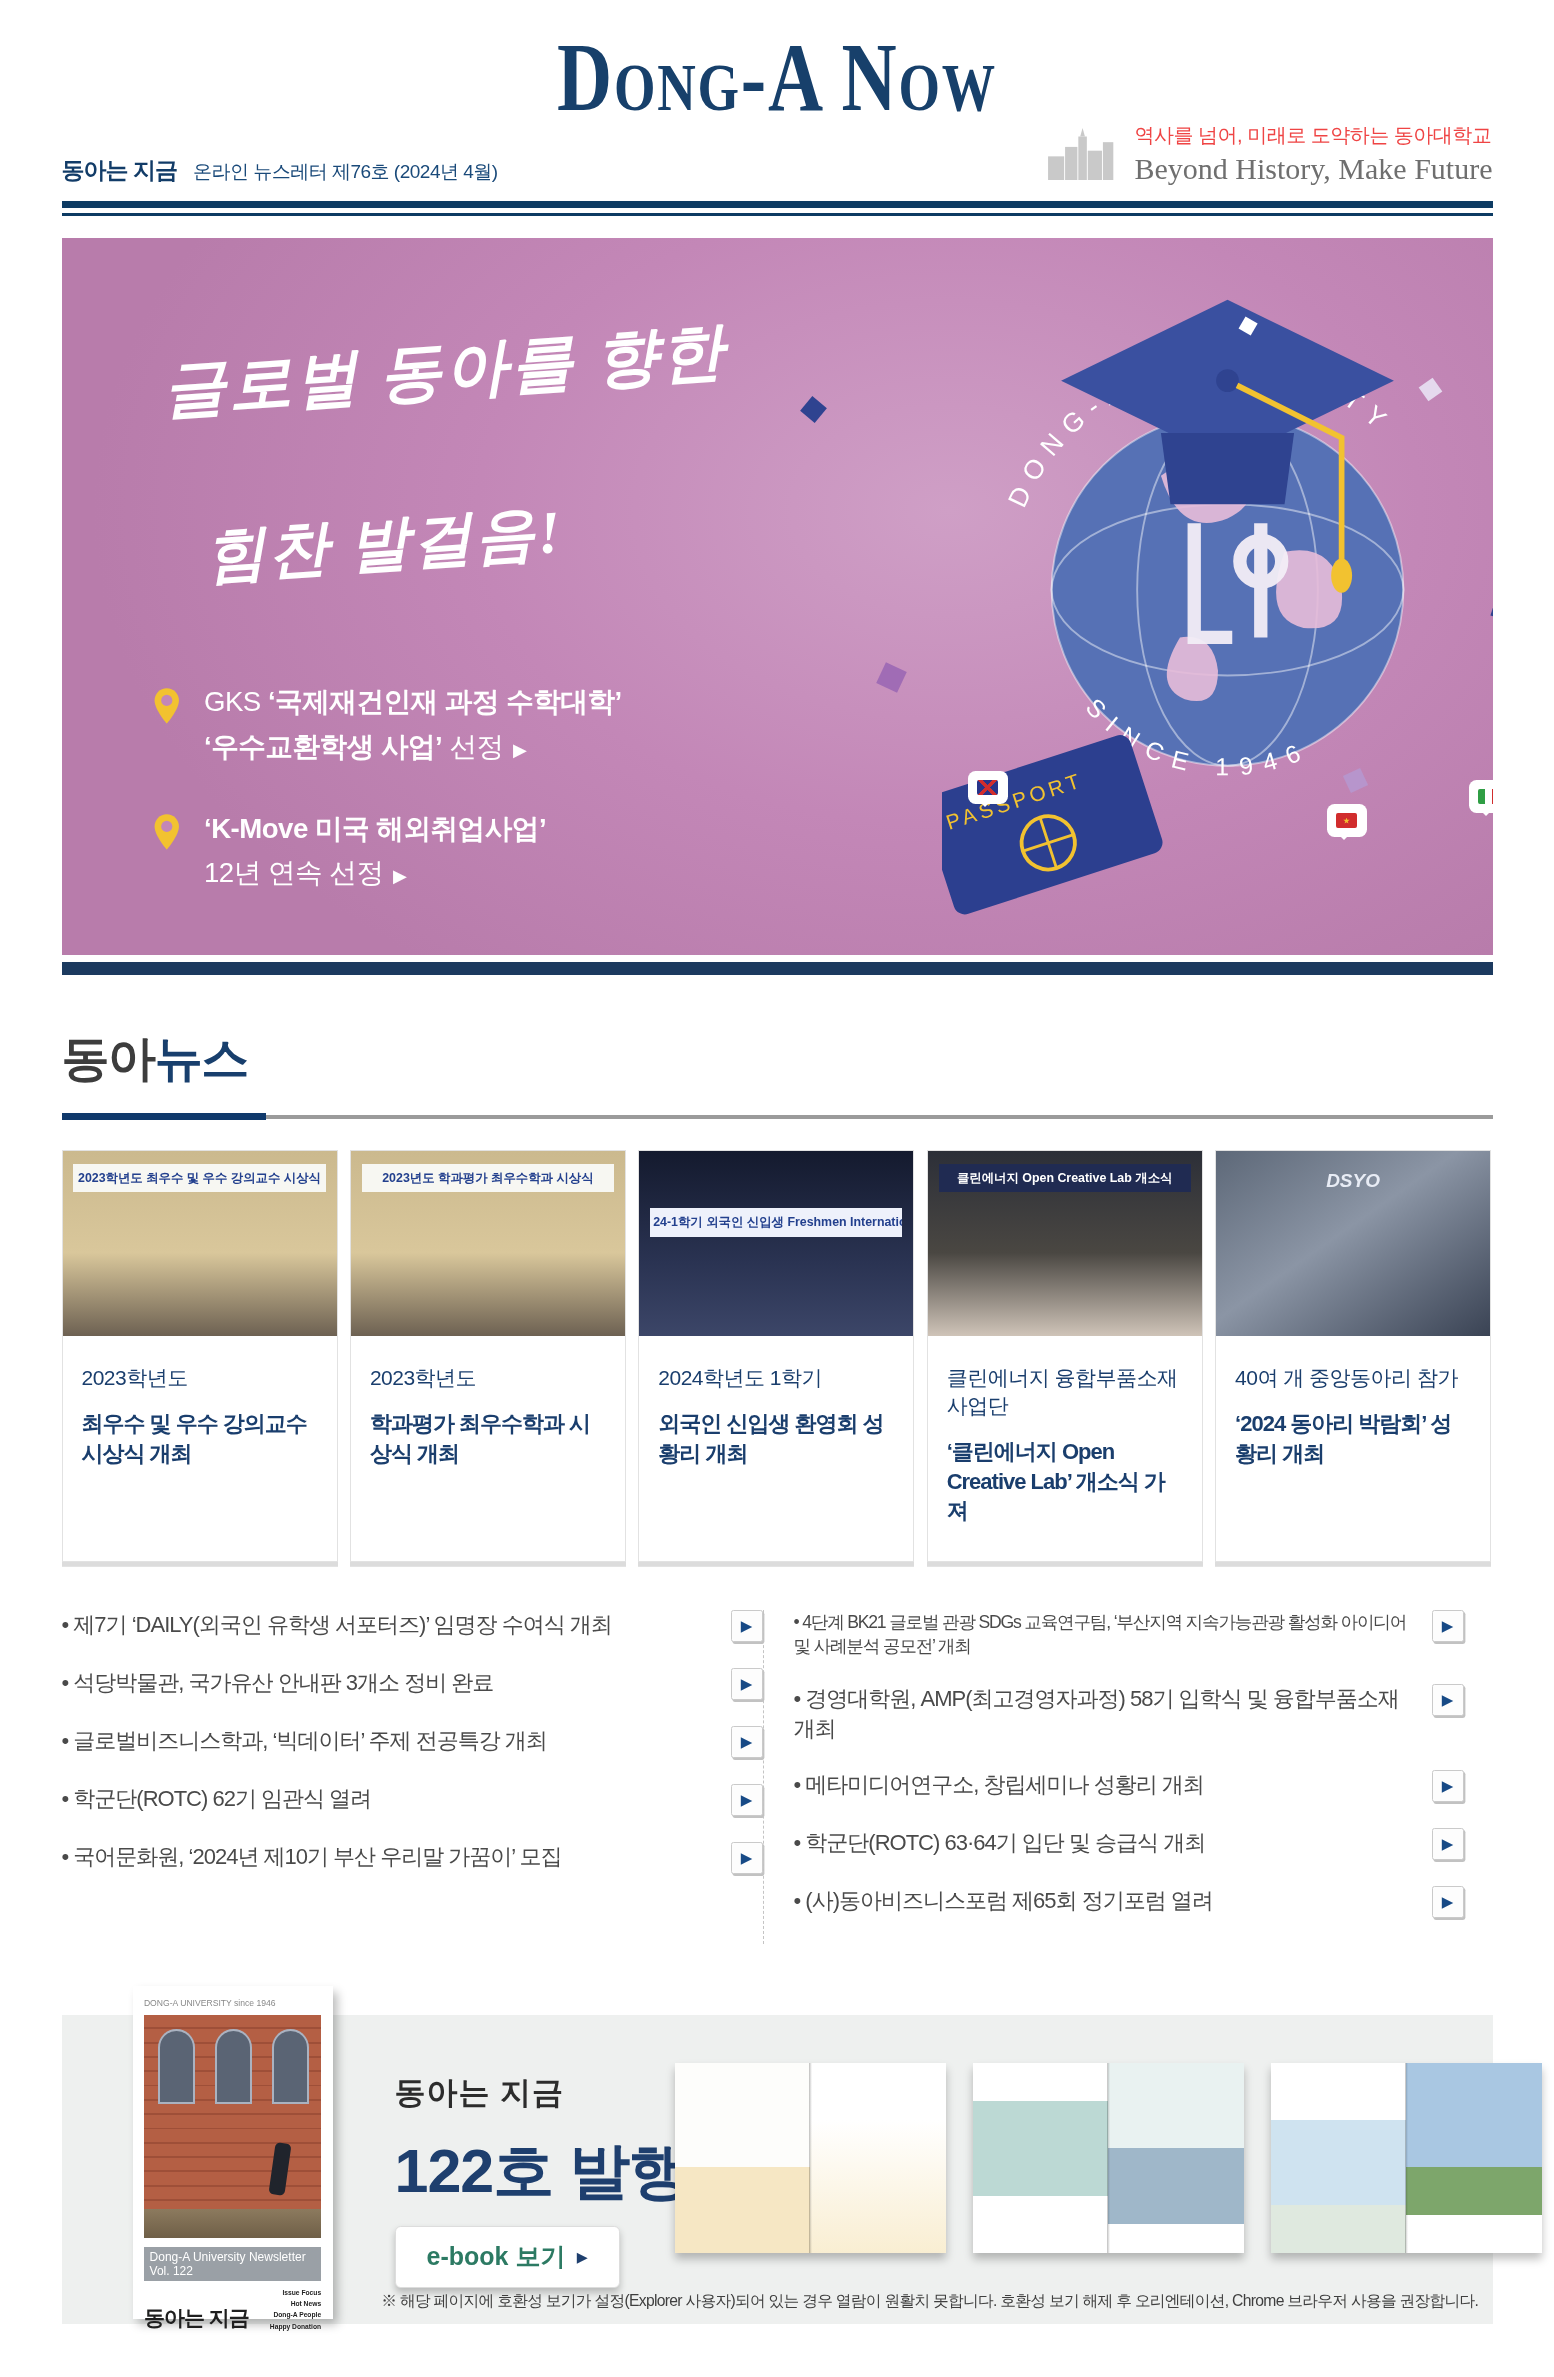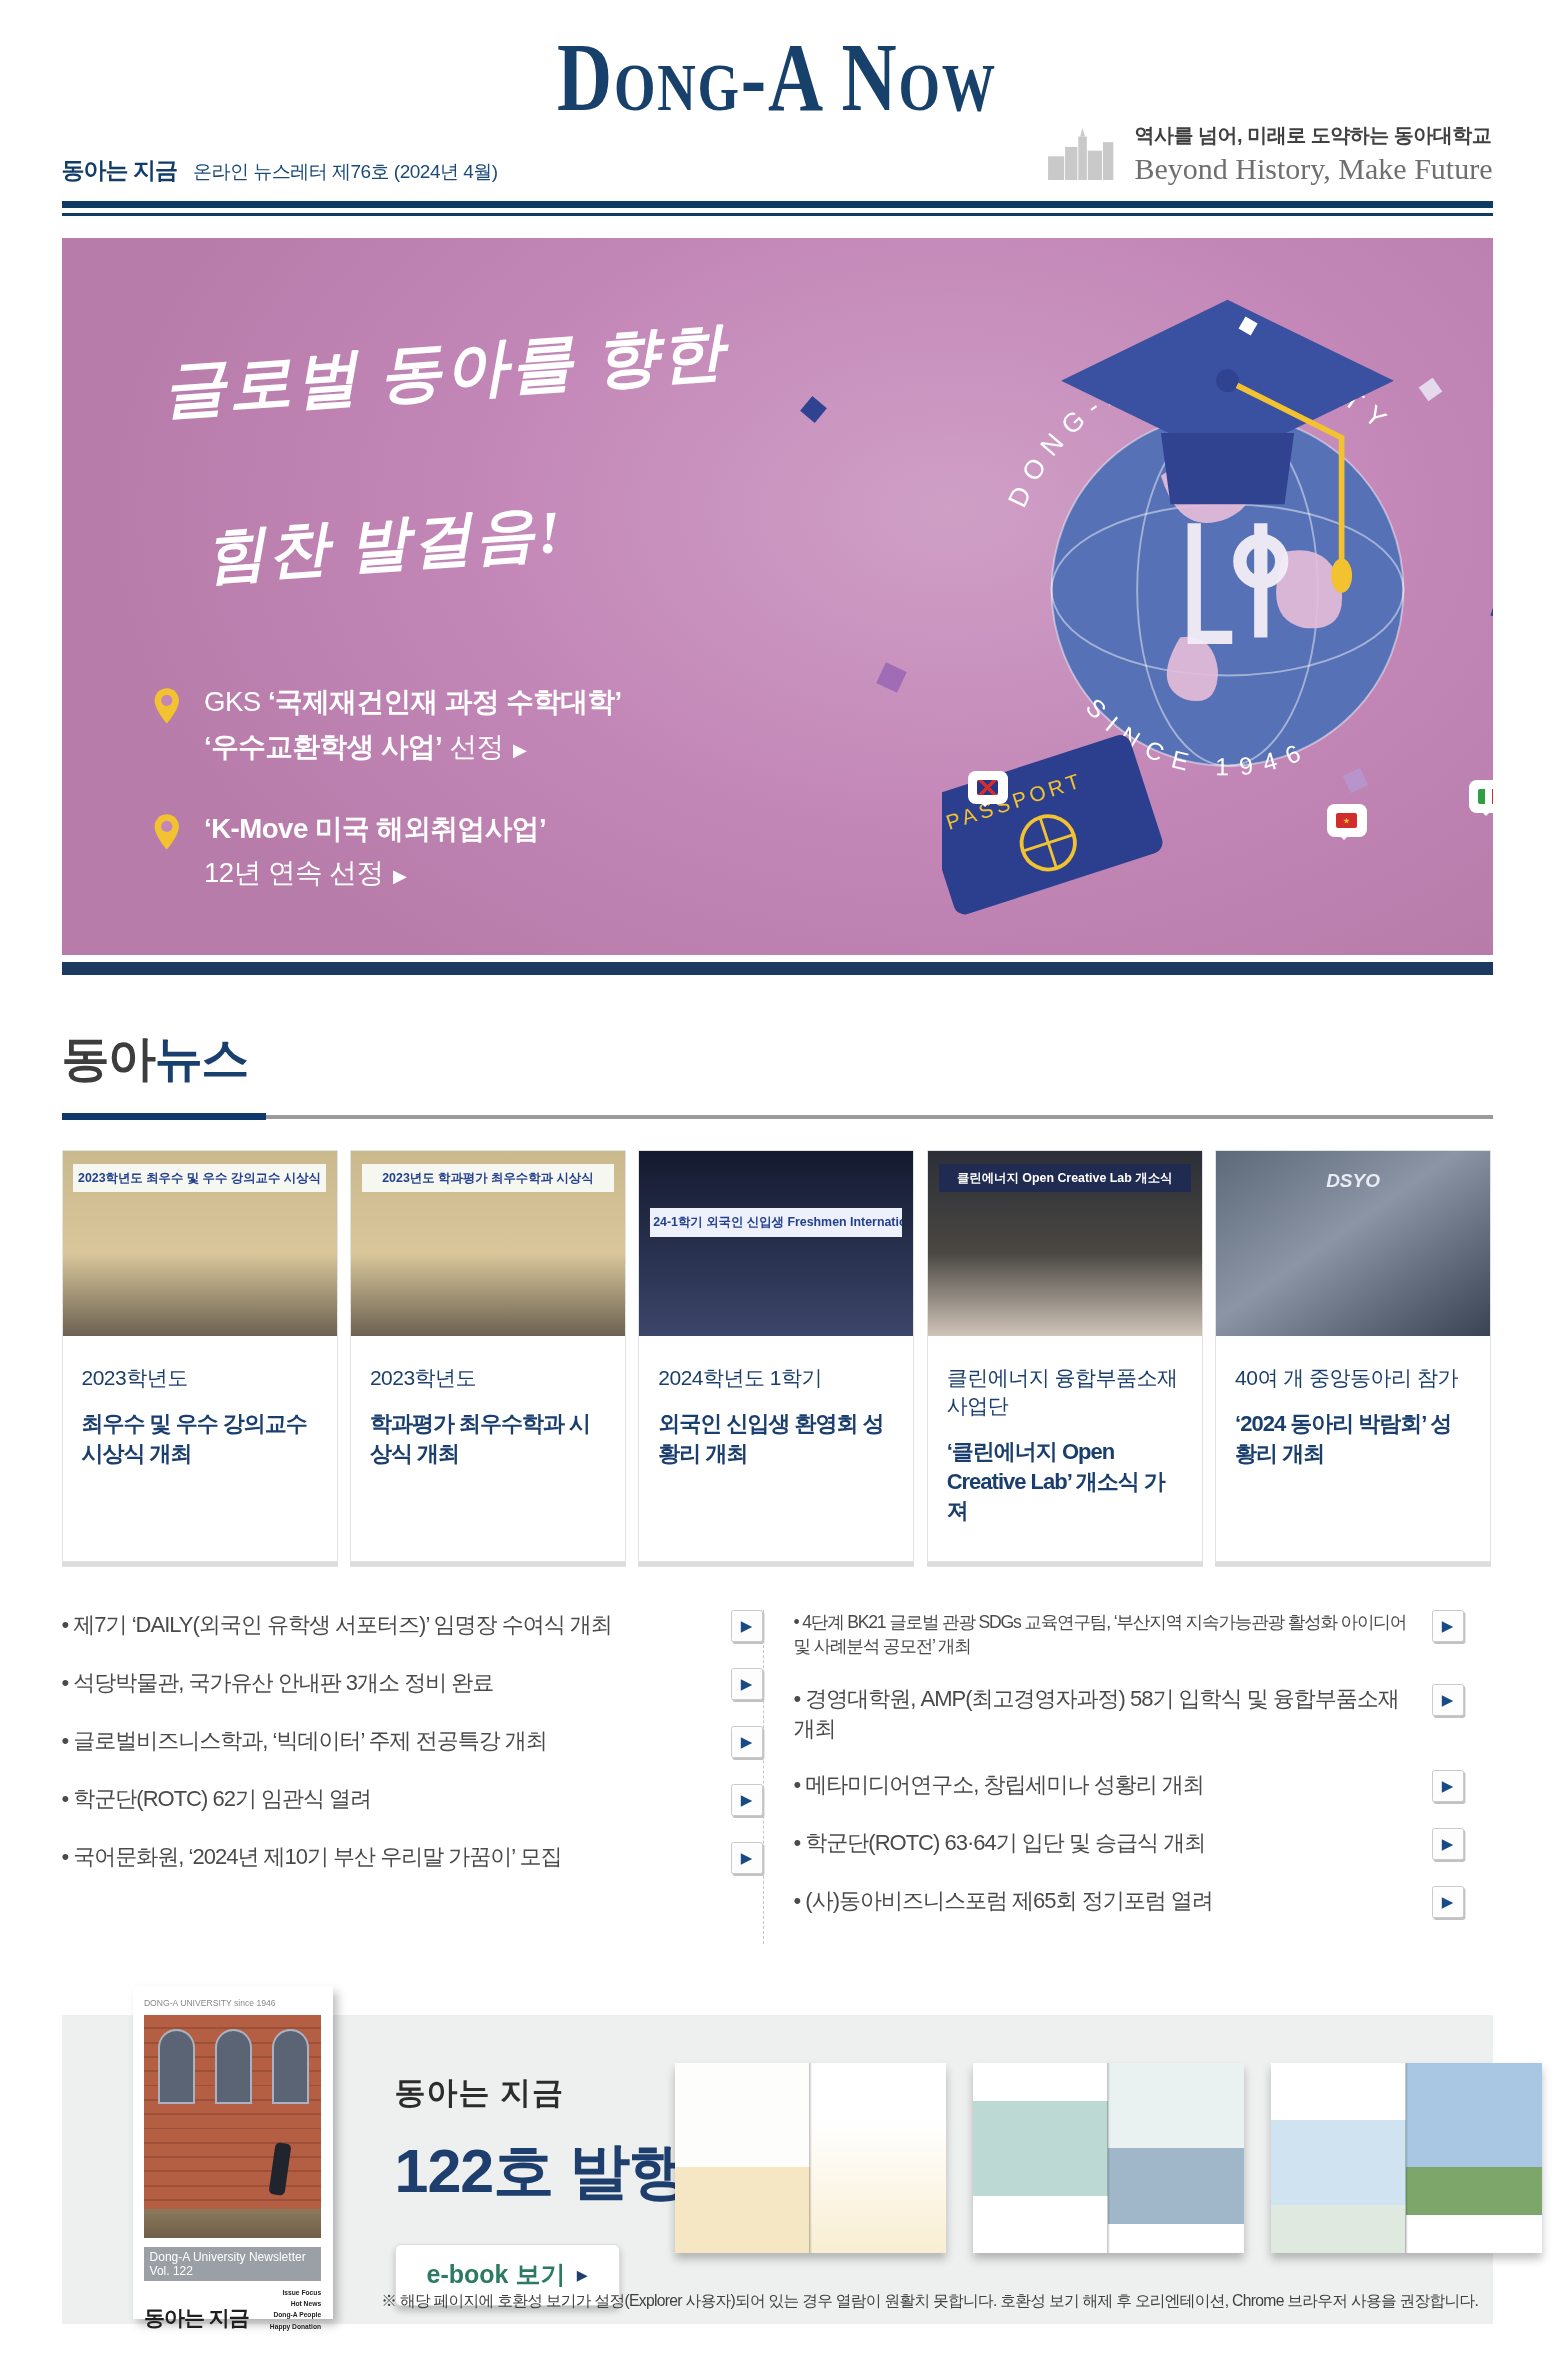--- a/index.html
+++ b/index.html
@@ -11,21 +11,21 @@
   .logo{display:inline-block;font-family:"Liberation Serif",serif;font-weight:bold;
         font-variant:small-caps;font-size:83px;color:#17406b;letter-spacing:1.9px;
         transform:scaleY(1.18) scaleX(.92);}
   .tagline-row{display:flex;justify-content:space-between;align-items:flex-end;margin-top:-2.9px;}
   .tag-left{display:flex;align-items:baseline;}
   .tag-strong{font-size:23px;font-weight:bold;color:#123c68;letter-spacing:-1px;}
   .tag-rest{font-size:19px;color:#1a4a7a;margin-left:16px;letter-spacing:-0.5px;}
   .tag-right{display:flex;align-items:center;}
   .city{margin-right:12.4px;}
   .tag-right-txt{text-align:left;}
-  .tr-ko{font-size:20px;font-weight:bold;color:#404040;letter-spacing:-0.5px;}
+  .tr-ko{font-size:20px;font-weight:normal;color:#ef4444;letter-spacing:-0.5px;}
   .tr-en{font-family:"Liberation Serif",serif;font-size:30px;color:#6f6f6f;margin-top:3.8px;}
   .rule-thick{height:7.1px;background:#0d3b63;margin-top:14.3px;}
   .rule-thin{height:2.9px;background:#0d3b63;margin-top:5.7px;}
 
   
   .hero{position:relative;height:717px;margin-top:22px;overflow:hidden;
         background:radial-gradient(ellipse 856px 571px at 62% 38%, #cf9fc6 0%, #c387b7 55%, #b87cab 100%);}
   .hero-line{position:absolute;color:#fff;font-family:"Liberation Serif",serif;
              font-style:italic;font-weight:bold;transform:rotate(-4deg);}
   .hero-line1{left:100px;top:90px;font-size:63px;letter-spacing:2.9px;}
@@ -95,21 +95,21 @@
   .cover-photo .person{position:absolute;right:33px;bottom:43px;width:16px;height:52px;background:#20242c;border-radius:4.8px;transform:rotate(8deg);}
   .cover-photo .ground{position:absolute;left:0;right:0;bottom:0;height:28.5px;background:linear-gradient(180deg,#8c7a5e,#6f5f47);}
   .cover-badge{display:inline-block;margin-top:9.5px;background:#9aa0a6;color:#fff;font-size:12px;padding:2.9px 5.7px;}
   .cover-bottom{display:flex;justify-content:space-between;align-items:flex-end;margin-top:5.7px;}
   .cover-title{font-size:21px;font-weight:bold;color:#1f1f1f;letter-spacing:-1px;}
   .cover-cats{text-align:right;font-size:6.7px;color:#555;line-height:1.7;}
   .cover-cats b{color:#222;}
   .eb-text{position:absolute;left:333px;top:57px;}
   .eb-h1{font-size:31px;font-weight:bold;color:#2c2c2c;letter-spacing:1px;}
   .eb-h2{font-size:61px;font-weight:bold;color:#1e3f6e;letter-spacing:-1px;margin-top:17px;}
-  .eb-btn{display:inline-flex;align-items:center;margin-top:31px;background:#fff;border:0.5px solid #ddd;
+  .eb-btn{display:inline-flex;align-items:center;margin-top:13px;background:#fff;border:0.5px solid #ddd;
           border-radius:5.7px;box-shadow:0 4.8px 7.6px rgba(0,0,0,.22);padding:13.3px 31px;cursor:pointer;}
   .eb-btn .t{font-size:25px;font-weight:bold;color:#2c7a63;}
   .eb-btn .a{font-size:14.3px;color:#1e3f6e;margin-left:11.4px;}
   .spreads{position:absolute;left:613px;top:48px;display:flex;gap:27px;}
   .spread{width:271px;height:190px;background:#fff;box-shadow:0 5.7px 8.6px rgba(0,0,0,.25);display:flex;position:relative;}
   .spread:after{content:"";position:absolute;left:50%;top:0;bottom:0;width:2.9px;margin-left:-1.4px;
                 background:linear-gradient(90deg,rgba(0,0,0,.25),rgba(0,0,0,0));}
   .page{flex:1;}
   .sp1 .page.l{background:linear-gradient(180deg,#fdfdfb 55%,#f6e7c4 55%);}
   .sp1 .page.r{background:linear-gradient(180deg,#ffffff 30%,#f9eed2 100%);}

